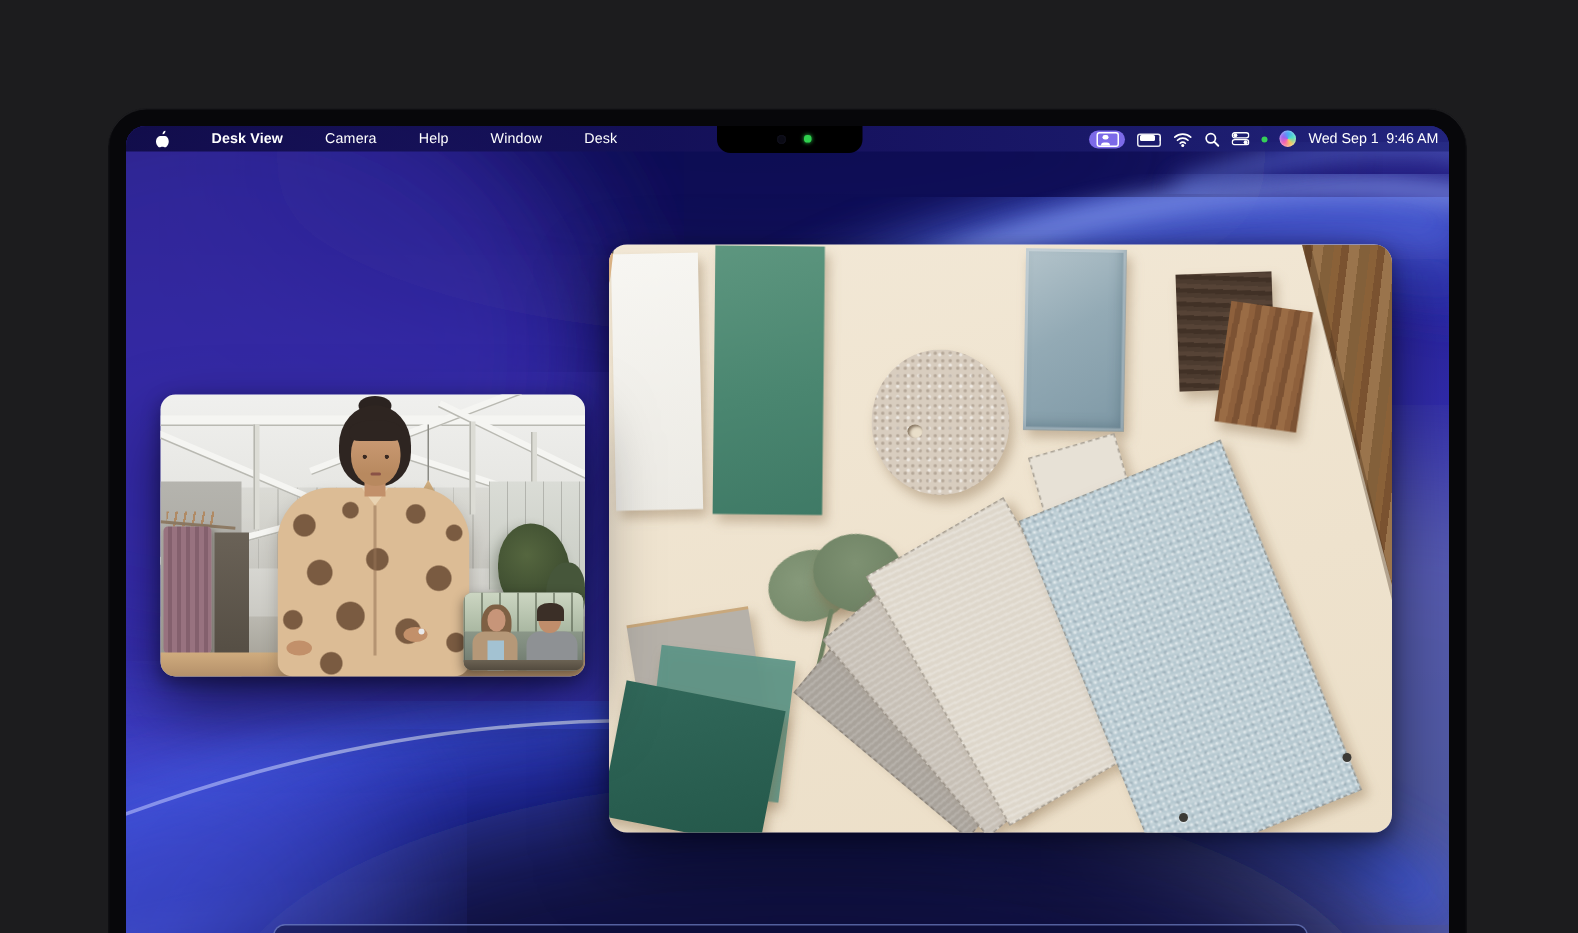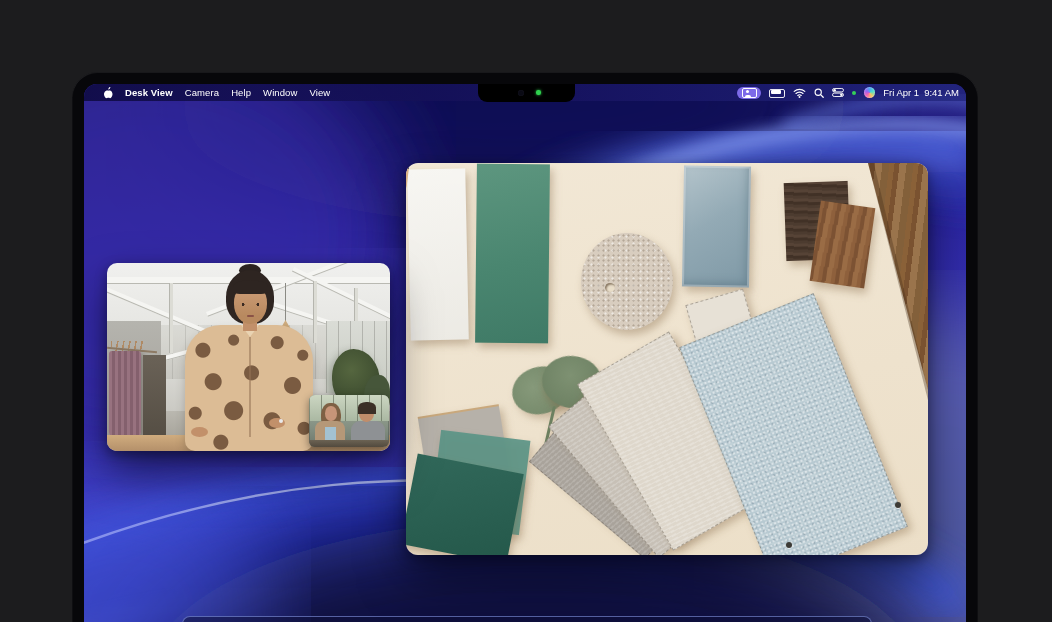--- a/index.html
+++ b/index.html
@@ -5,21 +5,21 @@
   html,body{margin:0;padding:0;background:#1d1d20;font-family:"Liberation Sans",sans-serif;}
   .stage{position:relative;width:1052px;height:622px;overflow:hidden;background:#1c1c1e;}
   .bezel{position:absolute;left:72px;top:72px;width:906px;height:550px;border-radius:26px 26px 0 0;
     background:#07070a;box-shadow:inset 0 1px 0 rgba(255,255,255,.07),inset 1px 0 0 rgba(255,255,255,.03),inset -1px 0 0 rgba(255,255,255,.03);}
   .screen{position:absolute;left:84px;top:84px;width:882px;height:538px;border-radius:13px 13px 0 0;overflow:hidden;background:#18136e;}
   .wall{position:absolute;inset:0;}
   
   .menubar{position:absolute;left:0;top:0;width:100%;height:17px;display:flex;align-items:center;
     background:linear-gradient(90deg,rgba(14,10,66,.88),rgba(24,20,98,.82) 55%,rgba(34,38,126,.78));
     color:#fff;font-size:9.5px;z-index:30;}
-  .mleft{display:flex;align-items:center;gap:12px;padding-left:19px;}
+  .mleft{display:flex;align-items:center;gap:28px;padding-left:19px;}
   .mitem{line-height:17px;letter-spacing:.1px;}
   .bold{font-weight:700;}
   .mright{position:absolute;right:7px;top:0;height:17px;display:flex;align-items:center;gap:8px;}
   .ccpill{width:24px;height:12px;border-radius:6px;background:#7c6ae8;display:flex;align-items:center;justify-content:center;}
   .ccpill .scr{width:13px;height:8px;border:1.1px solid #fff;border-radius:2px;position:relative;}
   .ccpill .scr i{position:absolute;left:3.3px;top:1.4px;width:3.4px;height:3.4px;border-radius:50%;background:#fff;}
   .ccpill .scr u{position:absolute;left:1.8px;bottom:-0.6px;width:6.6px;height:2.6px;border-radius:3px 3px 0 0;background:#fff;}
   .batt{position:relative;width:16px;height:8px;}
   .batt .case{position:absolute;left:0;top:0;width:13.5px;height:7.5px;border:1px solid rgba(255,255,255,.9);border-radius:2px;}
   .batt .fill{position:absolute;left:1.6px;top:1.6px;width:10px;height:4.3px;background:#fff;border-radius:1px;}
@@ -211,21 +211,21 @@
         <span style="display:flex;align-items:center;">
           <svg width="10" height="12" viewBox="0 0 160 190" fill="#fff">
             <path d="M92 38c9-2 17-10 21-19 4-8 5-17 4-21-9 1-19 7-25 16-5 8-8 17-6 24z"></path>
             <path d="M128 63c-13-8-30-6-42-6s-29-2-42 6C26 74 16 94 16 116c0 14 5 29 12 40 7 12 16 22 27 22 10 0 15-6 29-6s19 6 29 6c11 0 20-10 27-22 7-11 12-26 12-40 0-22-10-42-24-53z"></path>
           </svg>
         </span>
         <span class="mitem bold">Desk View</span>
         <span class="mitem">Camera</span>
         <span class="mitem">Help</span>
         <span class="mitem">Window</span>
-        <span class="mitem">View</span>
+        <span class="mitem">Desk</span>
       </div>
       <div class="mright">
         <span class="ccpill">
           <span class="scr">
               <i></i>
               <u></u>
             </span>
         </span>
         <span class="batt">
           <span class="case"></span>
@@ -244,22 +244,22 @@
         </svg>
         <svg width="12" height="9" viewBox="0 0 12 9">
           <rect x="0.5" y="0.5" width="11" height="3.4" rx="1.7" stroke="#fff" stroke-width=".9" fill="none"></rect>
           <circle cx="2.6" cy="2.2" r="1.3" fill="#fff"></circle>
           <rect x="0.5" y="5.1" width="11" height="3.4" rx="1.7" stroke="#fff" stroke-width=".9" fill="none"></rect>
           <circle cx="9.4" cy="6.8" r="1.3" fill="#fff"></circle>
         </svg>
         <span class="gdot"></span>
         <span class="siri"></span>
         <span class="clock">
-          <span>Fri Apr 1</span>
-          <span>9:41 AM</span>
+          <span>Wed Sep 1</span>
+          <span>9:46 AM</span>
         </span>
       </div>
     </div>
 
     <div class="notch">
       <span class="cam"></span>
       <span class="camdot"></span>
     </div>
 
     <div class="win ft">

